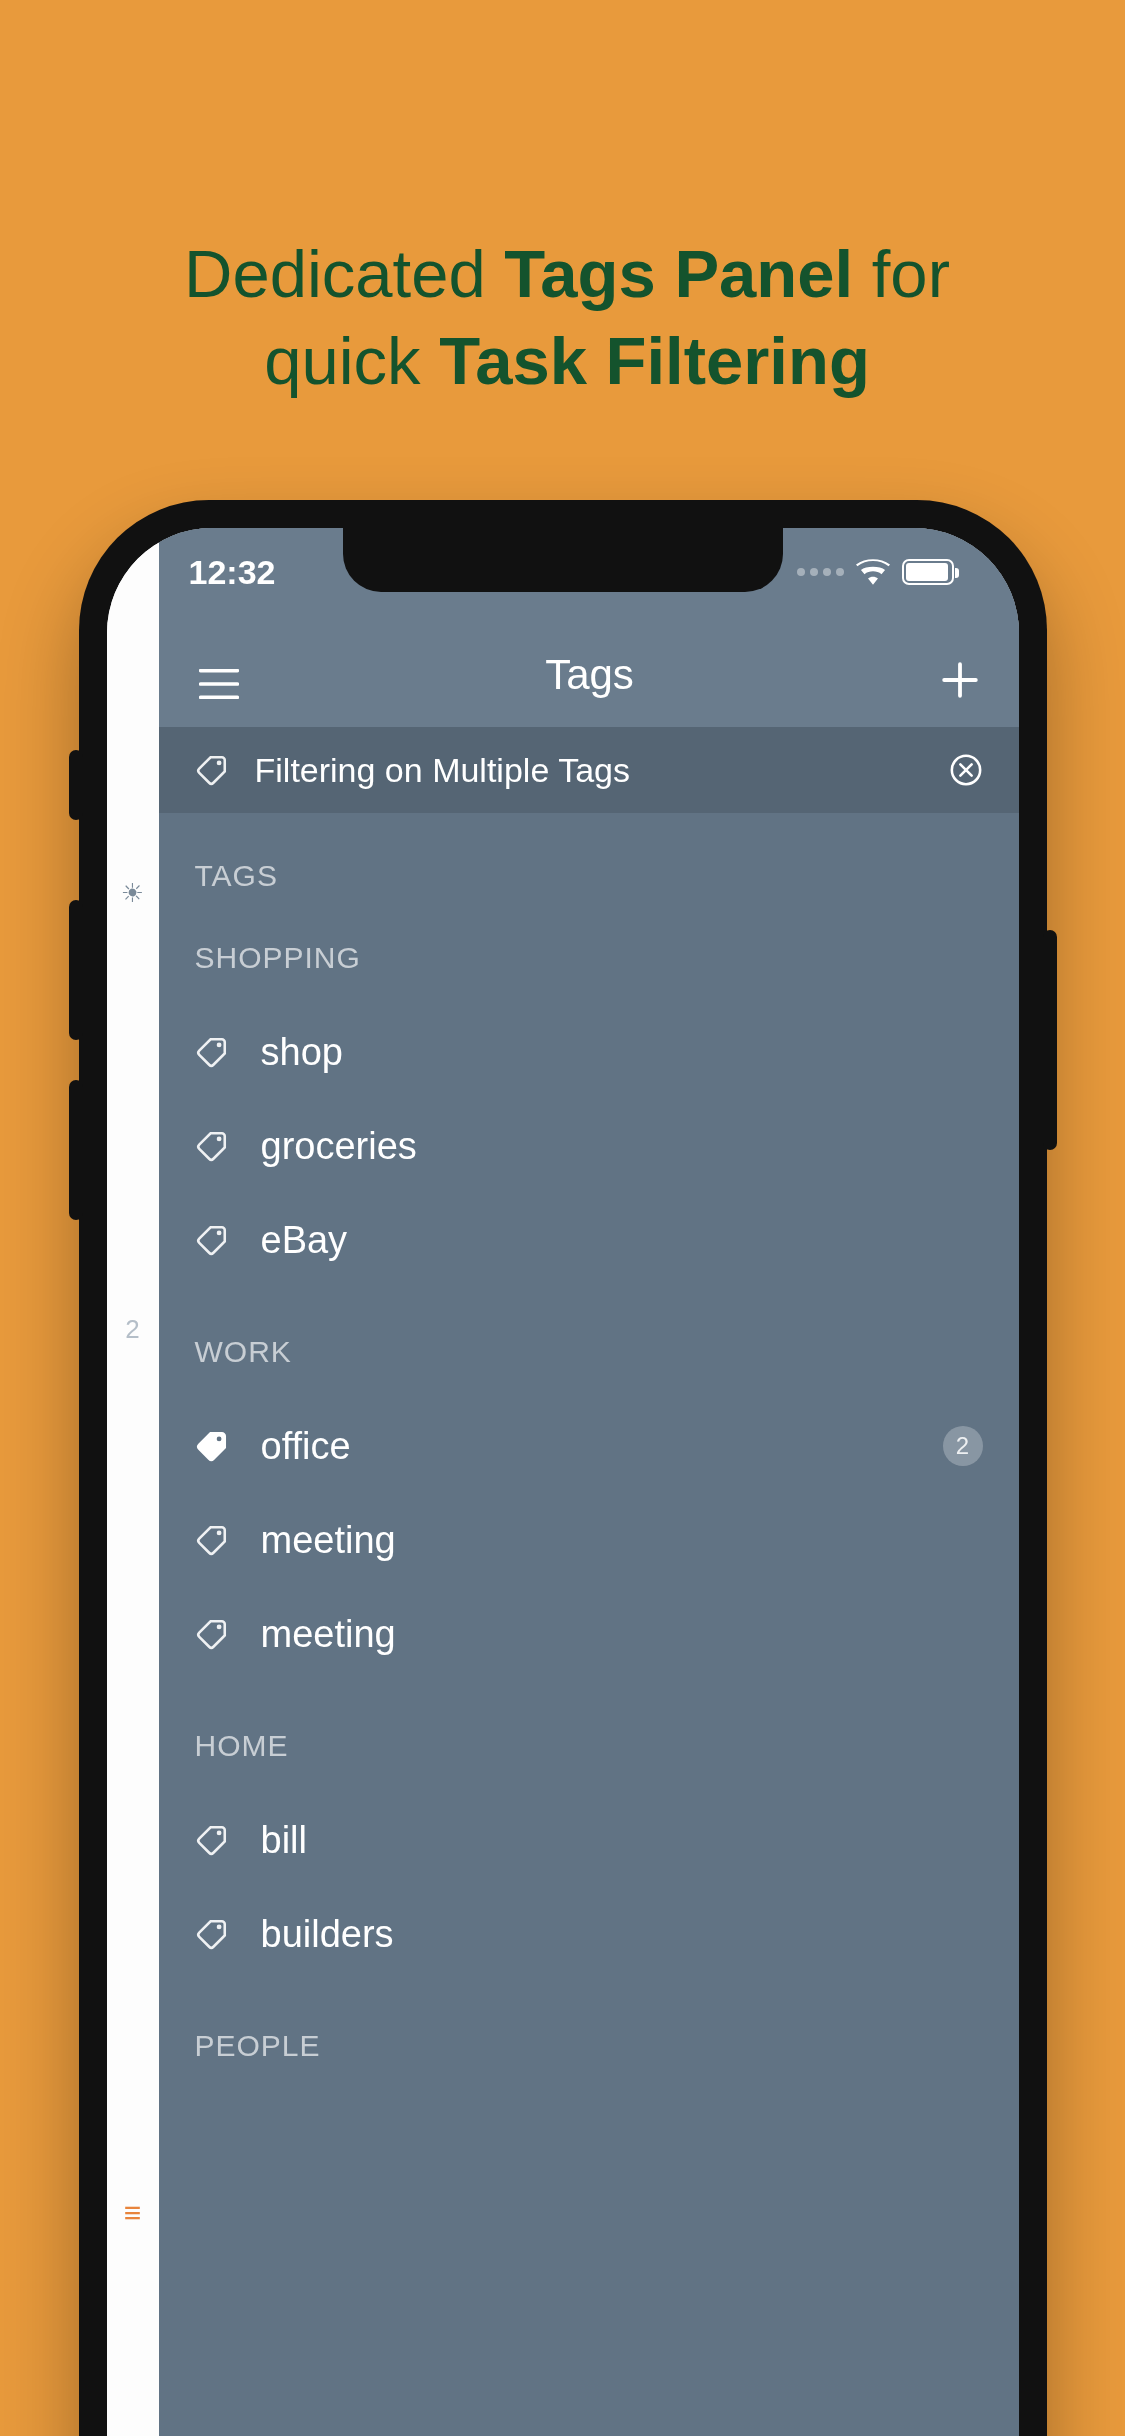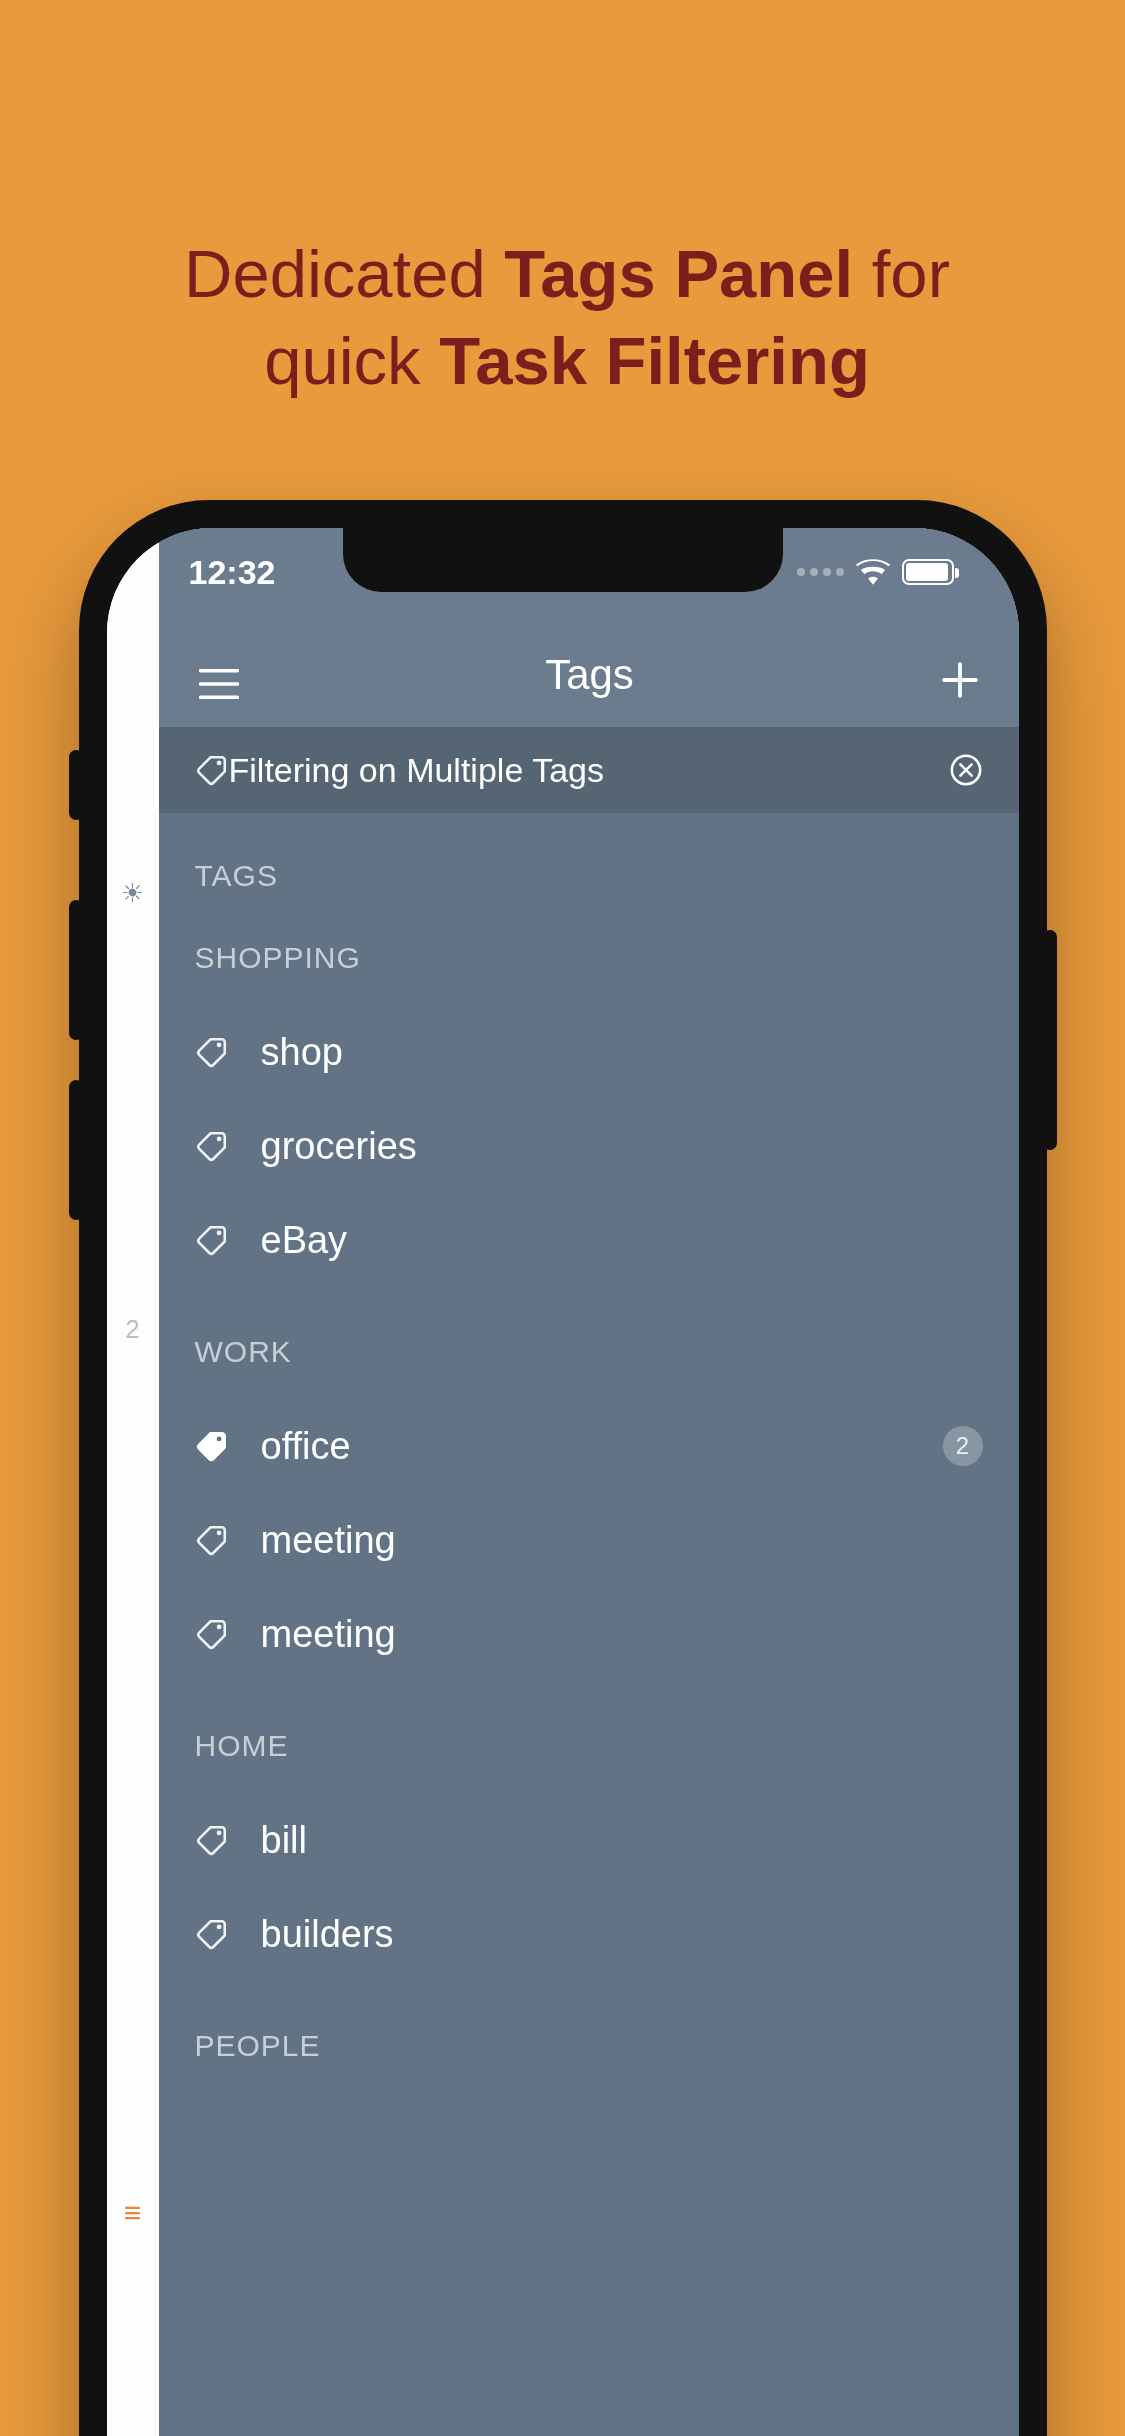--- a/index.html
+++ b/index.html
@@ -10,21 +10,21 @@
       font-family: -apple-system, BlinkMacSystemFont, "Helvetica Neue", sans-serif;
       position: relative;
       overflow: hidden;
     }
     .headline {
       position: absolute;
       top: 230px;
       left: 0;
       width: 100%;
       text-align: center;
-      color: #7f1d1d;
+      color: #14532d;
       font-size: 67px;
       line-height: 1.3;
       font-weight: 300;
       padding-left: 9px;
     }
     .headline b { font-weight: 600; }
     .phone {
       position: absolute;
       top: 500px;
       left: 50%;
@@ -161,20 +161,21 @@
       font-size: 42px;
       font-weight: 400;
     }
     .icon-btn { color: #fff; cursor: pointer; }
     .filter-row {
       height: 86px;
       background: rgba(0,0,0,0.12);
       display: flex;
       align-items: center;
       padding: 0 36px;
+      gap: 26px;
     }
     .filter-text {
       flex: 1;
       color: #fff;
       font-size: 34px;
       font-weight: 400;
     }
     .sections {
       flex: 1;
       overflow: hidden;

